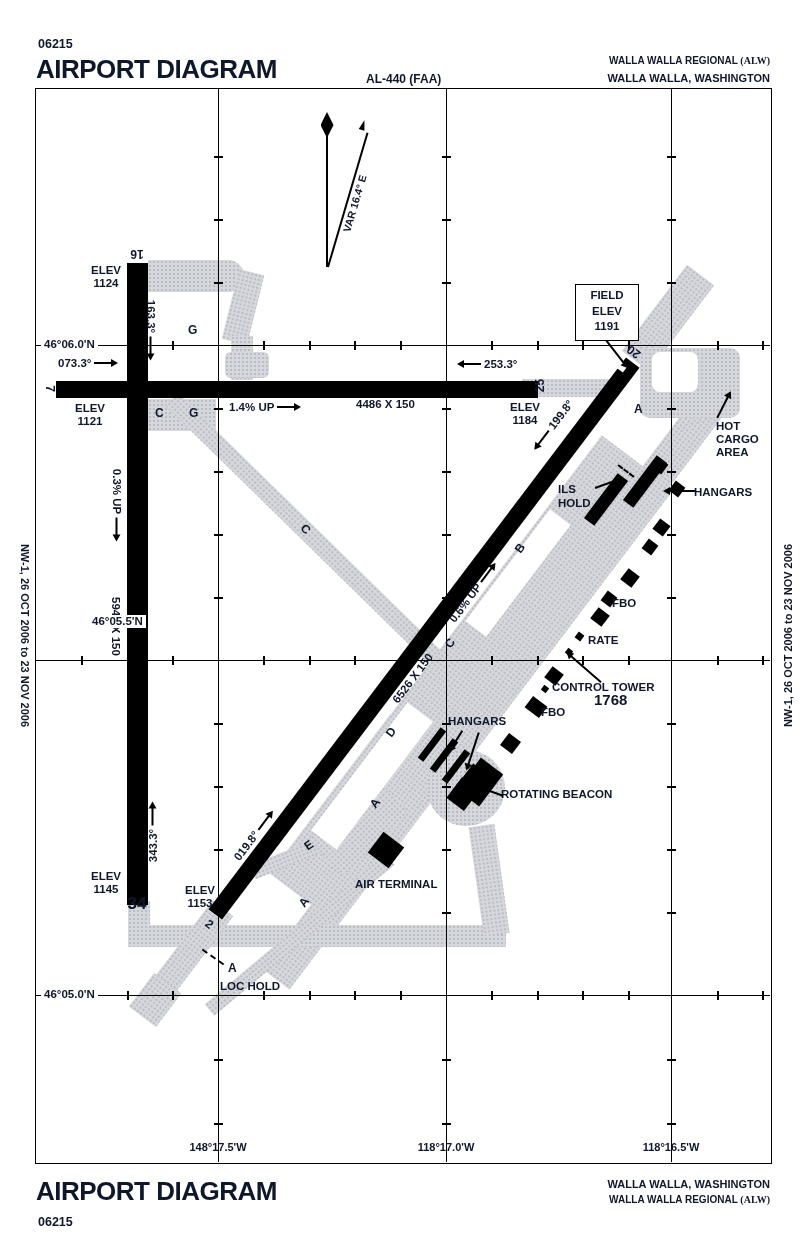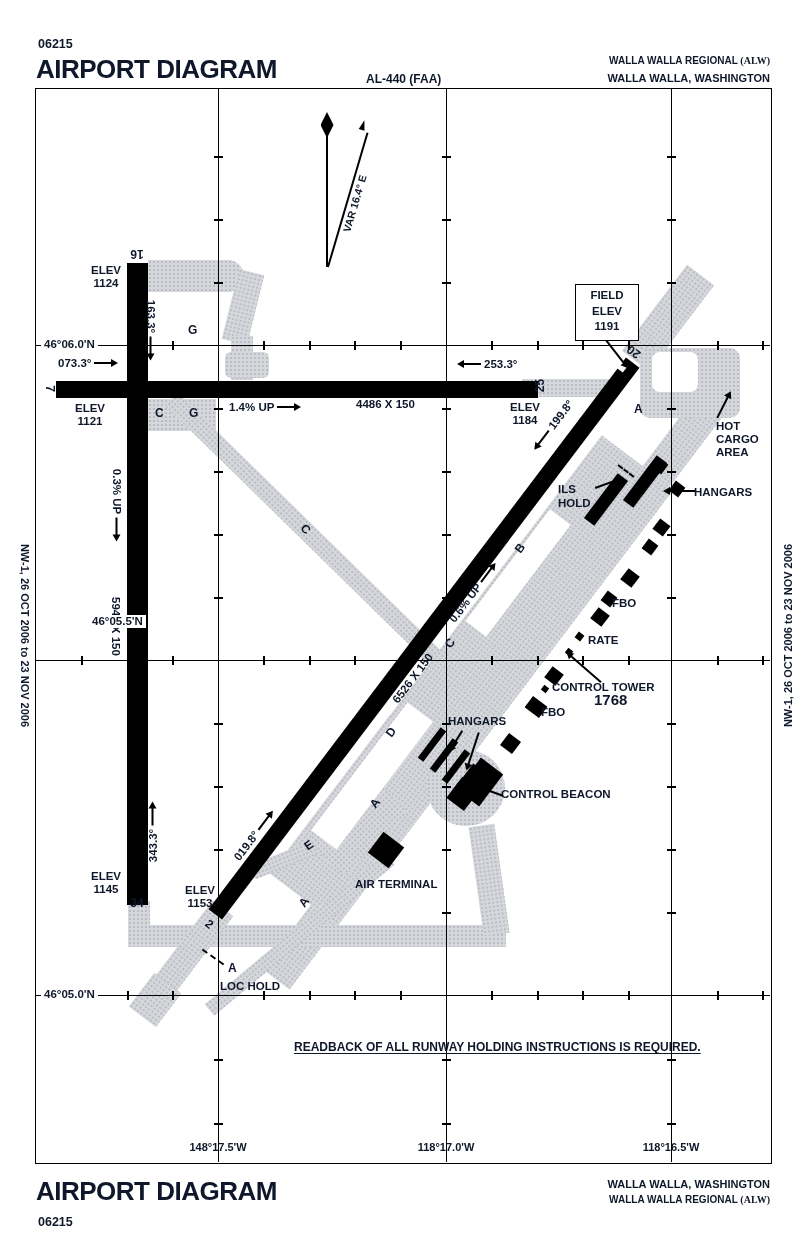--- a/index.html
+++ b/index.html
@@ -107,21 +107,21 @@
     <div>1191</div>
   </div>
   <div class="leader head-r" style="left:606px;top:339px;width:30px;transform:rotate(52deg);"></div>
 
   <div class="rwy" style="left:127px;top:263px;width:21px;height:642px;"></div>
   <div class="rwy" style="left:56px;top:381px;width:482px;height:17px;"></div>
   <div class="rwy" style="left:78px;top:630px;width:692px;height:17px;transform:rotate(-52.9deg);"></div>
   <div class="thr" style="left:618px;top:363px;width:8px;height:8px;transform:rotate(37deg);"></div>
 
   <div class="lbl ctr" style="left:126px;top:247px;width:22px;font-size:12px;transform:rotate(180deg);">16</div>
-  <div class="lbl ctr" style="left:126px;top:897px;width:22px;font-size:12px;">34</div>
+  <div class="lbl ctr" style="left:126px;top:897px;width:22px;font-size:17px;">34</div>
   <div class="lbl ctr rot90" style="left:42px;top:382px;width:14px;font-size:12px;">7</div>
   <div class="lbl ctr rotm90" style="left:532px;top:379px;width:16px;font-size:12px;">25</div>
   <div class="lbl ctr" style="left:201px;top:918px;width:16px;font-size:12px;transform:rotate(38deg);">2</div>
   <div class="lbl ctr" style="left:625px;top:345px;width:18px;font-size:12px;transform:rotate(217deg);">20</div>
 
   <div class="lbl ctr" style="left:88px;top:264px;width:36px;">
     <div>ELEV</div>
     <div>1124</div>
   </div>
   <div class="lbl ctr rot90" style="left:112px;top:322px;width:76px;">
@@ -217,21 +217,21 @@
   <div class="lbl" style="left:588px;top:634px;">RATE</div>
   <div class="lbl" style="left:552px;top:681px;">CONTROL TOWER</div>
   <div class="lbl" style="left:594px;top:693px;font-size:15px;">1768</div>
   <div class="leader head-l" style="left:571px;top:655px;width:40px;transform:rotate(41deg);"></div>
   <div class="lbl" style="left:541px;top:706px;">FBO</div>
 
   <div class="lbl" style="left:448px;top:715px;">HANGARS</div>
   <div class="leader head-l" style="left:452px;top:746px;width:19px;transform:rotate(-58deg);"></div>
   <div class="leader head-l" style="left:468px;top:764px;width:34px;transform:rotate(-72deg);"></div>
 
-  <div class="lbl" style="left:501px;top:788px;">CONTROL BEACON</div>
+  <div class="lbl" style="left:501px;top:788px;">ROTATING BEACON</div>
   <div class="leader head-l" style="left:487px;top:789px;width:17px;transform:rotate(20deg);"></div>
 
   <div class="lbl" style="left:355px;top:878px;">AIR TERMINAL</div>
 
   <div class="lbl" style="left:220px;top:980px;">LOC HOLD</div>
   <div class="dash" style="left:200px;top:956px;width:26px;transform:rotate(35deg);"></div>
 
   <div class="lbl" style="left:188px;top:324px;font-size:12px;">G</div>
   <div class="lbl" style="left:155px;top:407px;font-size:12px;">C</div>
   <div class="lbl" style="left:189px;top:407px;font-size:12px;">G</div>
@@ -240,21 +240,20 @@
   <div class="lbl" style="left:516px;top:542px;font-size:12px;transform:rotate(-52.9deg);">B</div>
   <div class="lbl" style="left:446px;top:637px;font-size:12px;transform:rotate(-52.9deg);">C</div>
   <div class="lbl" style="left:387px;top:726px;font-size:12px;transform:rotate(-52.9deg);">D</div>
   <div class="lbl" style="left:371px;top:797px;font-size:12px;transform:rotate(-52.9deg);">A</div>
   <div class="lbl" style="left:305px;top:839px;font-size:12px;transform:rotate(-35deg);">E</div>
   <div class="lbl" style="left:300px;top:896px;font-size:12px;transform:rotate(-52.9deg);">A</div>
   <div class="lbl" style="left:228px;top:962px;font-size:12px;">A</div>
 
 
   <div class="lbl" style="left:228px;top:1039px;font-size:12px;line-height:17px;">
-    <div class="underl" style="margin-left:66px;">READBACK OF ALL RUNWAY HOLDING INSTRUCTIONS IS REQUIRED.</div>
   </div>
 
   <div class="lbl title" style="left:36px;top:1178px;">AIRPORT DIAGRAM</div>
   <div class="lbl" style="left:38px;top:1216px;font-size:12.5px;">06215</div>
   <div class="lbl small" style="right:36px;top:1178px;">WALLA WALLA, WASHINGTON</div>
   <div class="lbl big" style="right:36px;top:1191px;">
     <span>WALLA WALLA REGIONAL</span>
     <span style="font-family:'Liberation Serif',serif;">(ALW)</span>
   </div>
 

